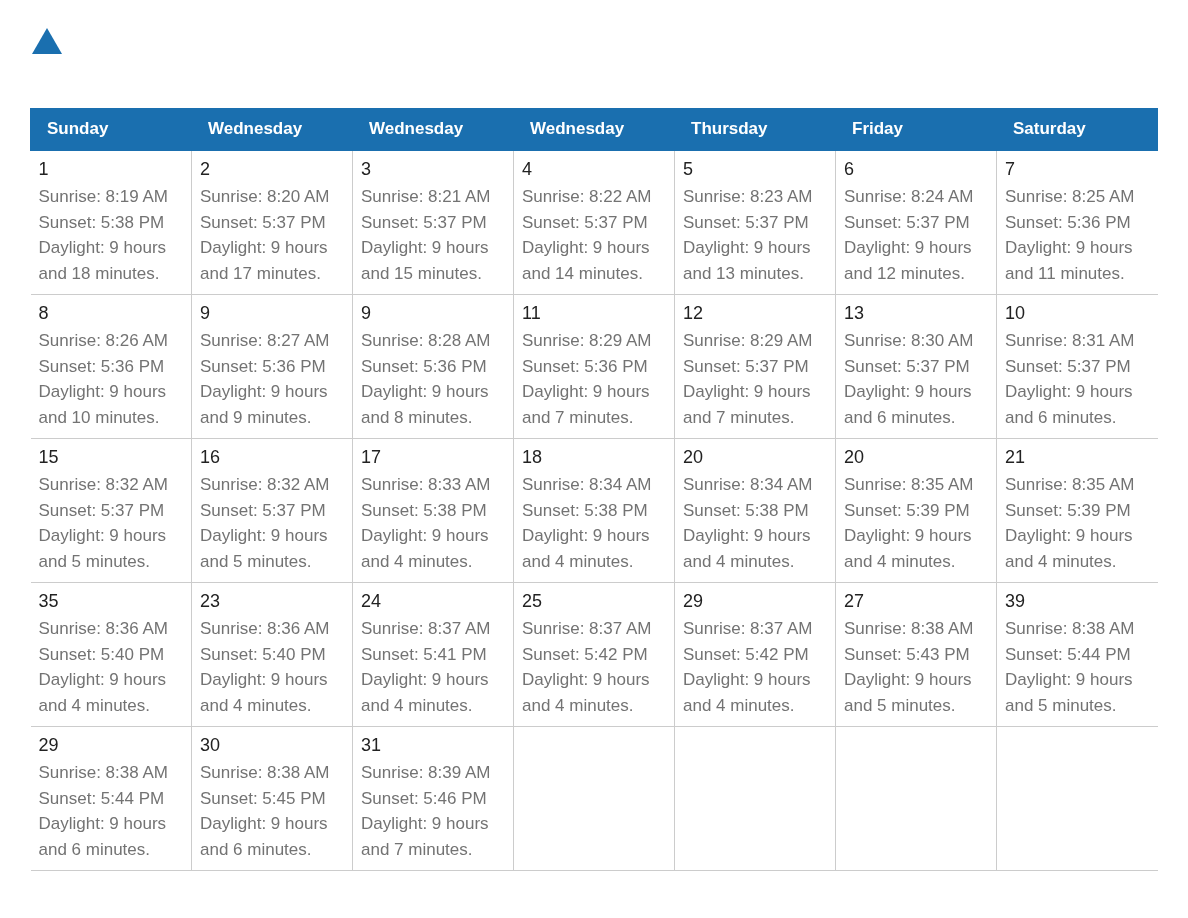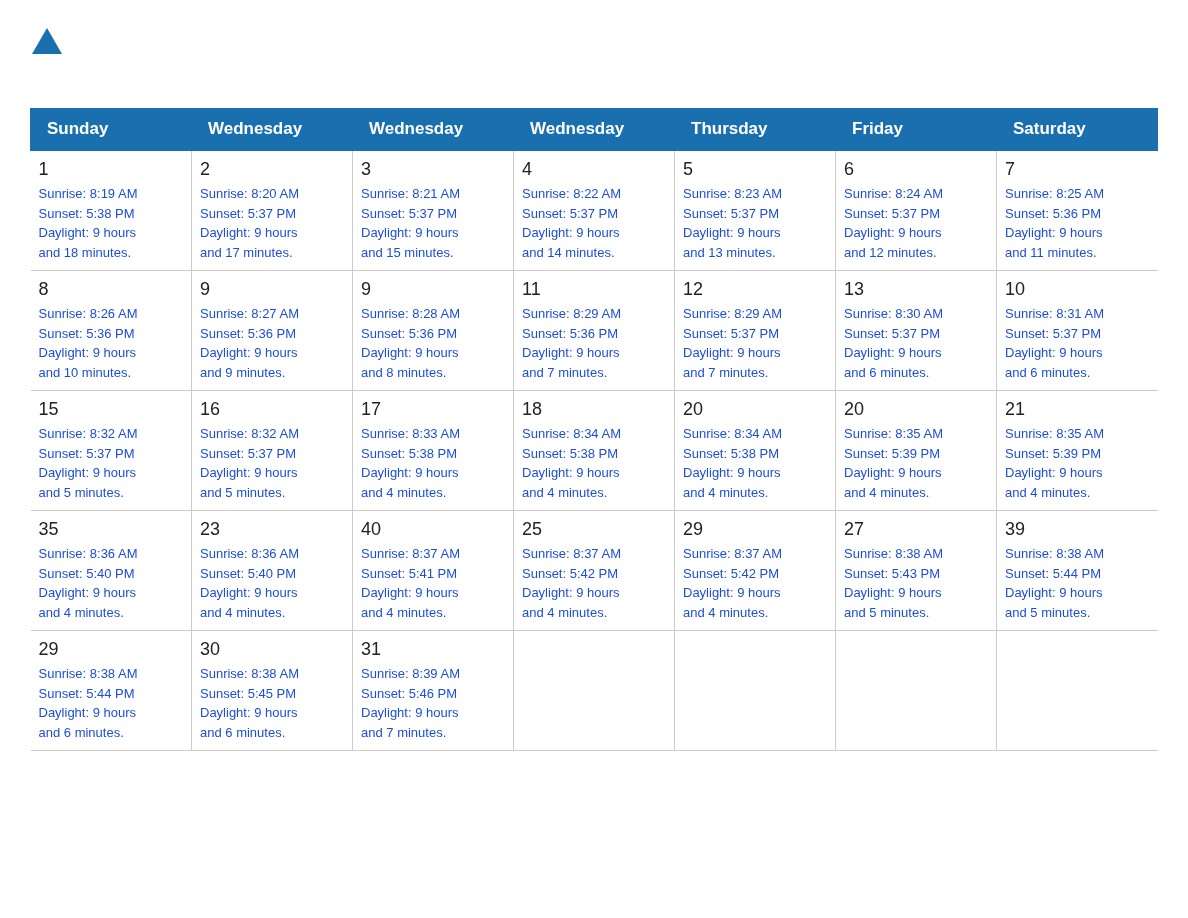--- a/index.html
+++ b/index.html
@@ -63,23 +63,23 @@
       min-height: 100px;
       height: 110px;
     }
     tbody tr td .day-num {
       font-size: 18px;
       font-weight: normal;
       display: block;
       margin-bottom: 4px;
     }
     tbody tr td .day-info {
-      font-size: 13px;
+      font-size: 17px;
       line-height: 1.5;
-      color: #1d4ed8;
+      color: #737373;
     }
     tbody tr:first-child td {
       border-top: 2px solid #1a6faf;
     }
     tbody tr td:first-child {
       border-left: none;
     }
     tbody tr td:last-child {
       border-right: none;
     }
@@ -214,21 +214,21 @@
       <tr>
         <td>
           <span class="day-num">35</span>
           <div class="day-info">Sunrise: 8:36 AM<br>Sunset: 5:40 PM<br>Daylight: 9 hours<br>and 4 minutes.</div>
         </td>
         <td>
           <span class="day-num">23</span>
           <div class="day-info">Sunrise: 8:36 AM<br>Sunset: 5:40 PM<br>Daylight: 9 hours<br>and 4 minutes.</div>
         </td>
         <td>
-          <span class="day-num">40</span>
+          <span class="day-num">24</span>
           <div class="day-info">Sunrise: 8:37 AM<br>Sunset: 5:41 PM<br>Daylight: 9 hours<br>and 4 minutes.</div>
         </td>
         <td>
           <span class="day-num">25</span>
           <div class="day-info">Sunrise: 8:37 AM<br>Sunset: 5:42 PM<br>Daylight: 9 hours<br>and 4 minutes.</div>
         </td>
         <td>
           <span class="day-num">29</span>
           <div class="day-info">Sunrise: 8:37 AM<br>Sunset: 5:42 PM<br>Daylight: 9 hours<br>and 4 minutes.</div>
         </td>

